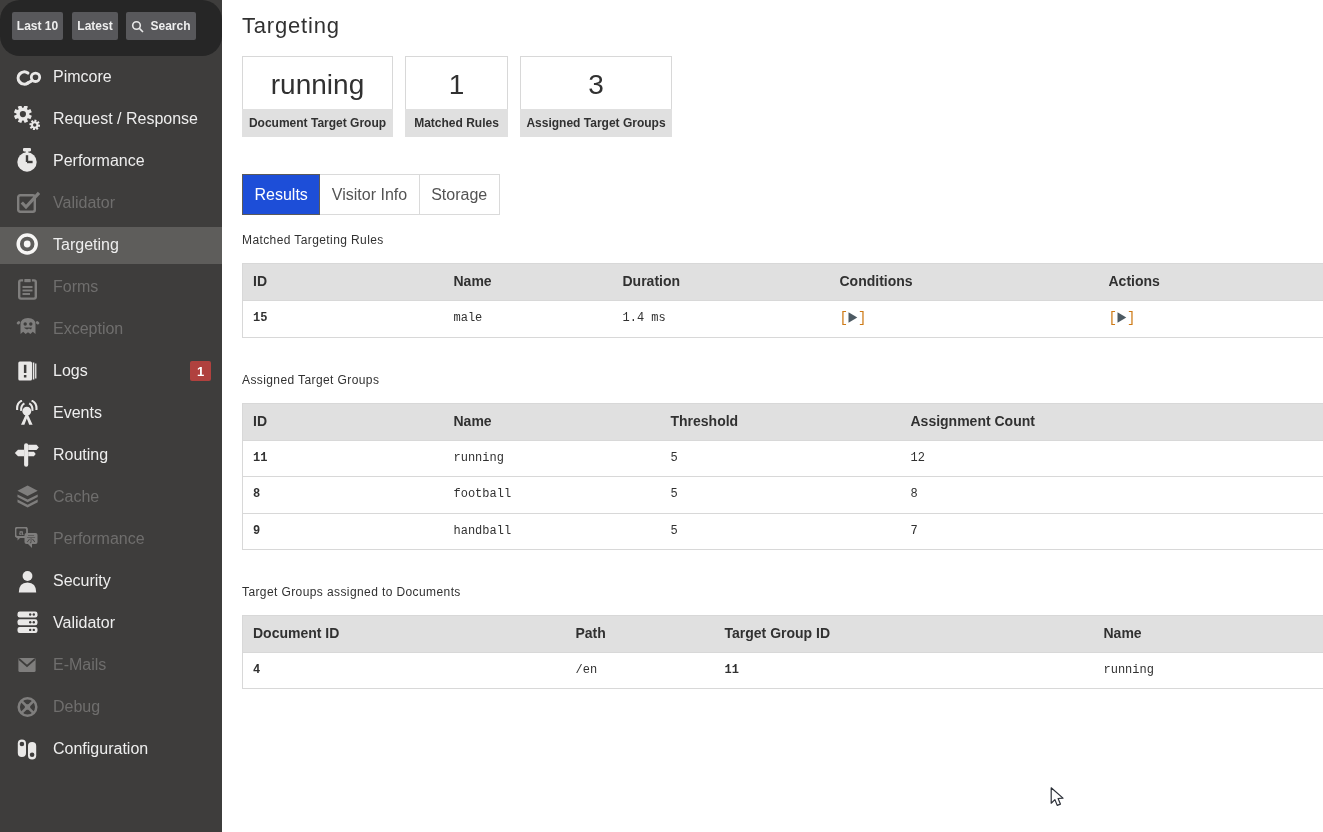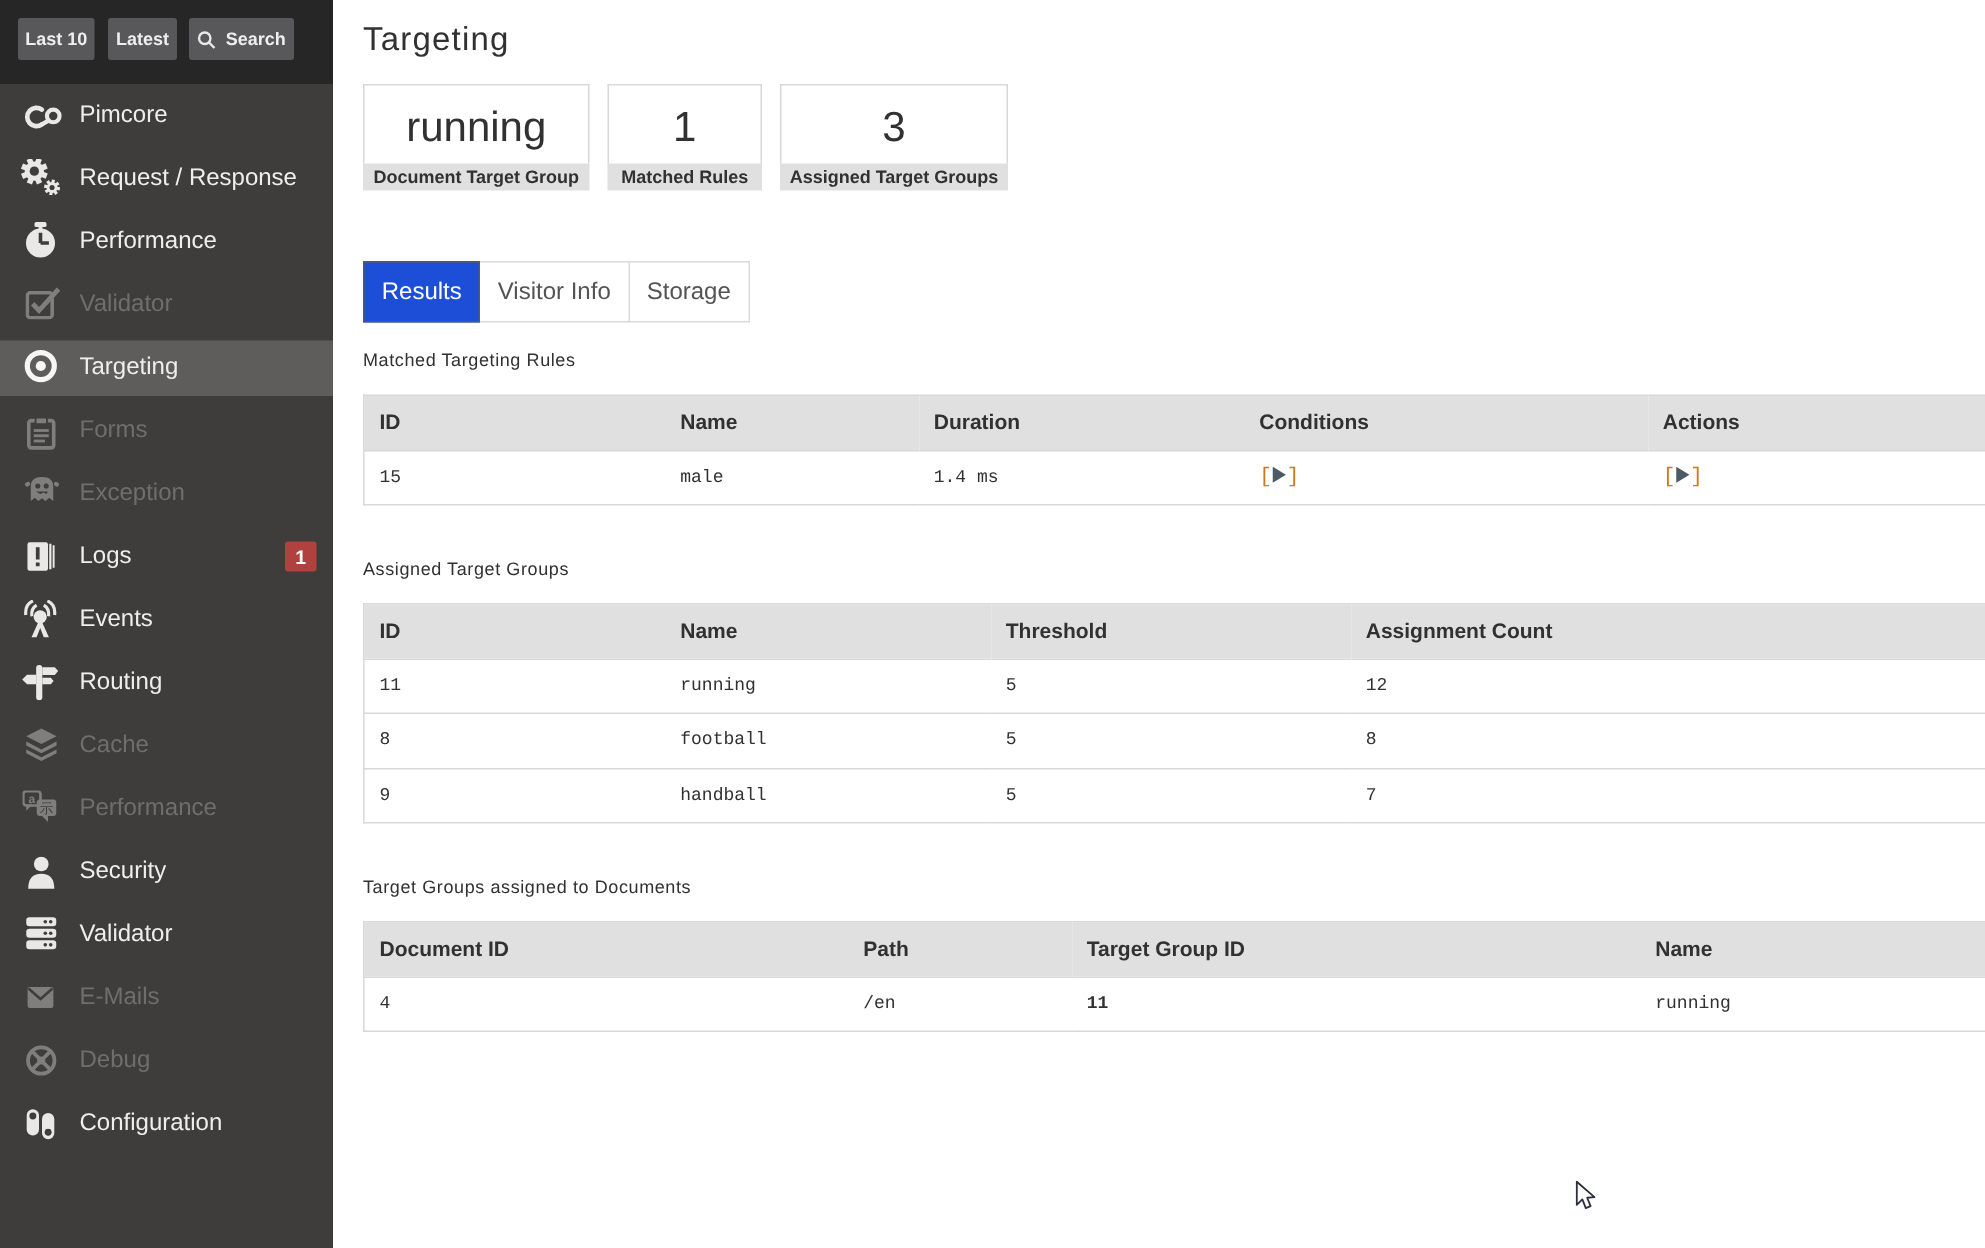--- a/index.html
+++ b/index.html
@@ -1,20 +1,20 @@
 <!DOCTYPE html>
 <html><head>
 <meta charset="utf-8">
 <style>
 * { margin:0; padding:0; box-sizing:border-box; }
 html,body { width:1323px; height:832px; overflow:hidden; background:#fff;
   font-family:"Liberation Sans", sans-serif; }
 
 #sidebar { position:absolute; left:0; top:0; width:222px; height:832px; background:#3e3d3c; }
-#topbar { position:absolute; left:0; top:0; width:222px; height:56px; background:#262626; }
+#topbar { position:absolute; left:0; top:0; width:222px; height:56px; background:#262626;border-radius:20px; }
 .tbtn { position:absolute; top:12px; height:28px; background:#58585b; color:#eee;
   font-size:12px; font-weight:bold; border-radius:2px; display:flex; align-items:center; justify-content:center; }
 #btn1 { left:12px; width:51px; }
 #btn2 { left:72px; width:46px; }
 #btn3 { left:126px; width:70px; }
 #menu { position:absolute; left:0; top:56px; width:222px; }
 .mi { position:relative; height:42px; display:flex; align-items:center; color:#eee; font-size:16px; }
 .mi .ic svg { display:block; }
 .mi .lbl { position:absolute; left:53px; top:50%; transform:translateY(-50%); white-space:nowrap; }
 .mi.dim { color:#6f6e6d; }
@@ -25,37 +25,37 @@
   display:flex; align-items:center; justify-content:center; }
 
 #content { position:absolute; left:222px; top:0; width:1101px; height:832px; background:#fff; }
 #content .inner { padding:0 21px 0 20px; }
 h2 { font-size:22px; font-weight:normal; color:#313131; margin:13px 0 0 0; letter-spacing:0.8px; }
 
 #metrics { margin-top:17px; height:78px; }
 .metric { float:left; margin-right:12px; }
 .metric .val { background:#fff; border:1px solid #d8d8d8; border-bottom:0; height:53px;
   display:flex; align-items:flex-start; justify-content:center; font-size:28px; color:#313131; padding:12px 4px 0 4px; }
-.metric .lab { background:#e0e0e0; height:18px; display:flex; align-items:center; justify-content:center;
+.metric .lab { background:#e0e0e0; height:28px; display:flex; align-items:center; justify-content:center;
   font-size:12px; font-weight:bold; color:#313131; padding:0 5px; white-space:nowrap; }
 
 #tabs { margin-top:40px; height:41px; }
 .tab { float:left; height:41px; padding:0 11.5px; display:flex; align-items:center; font-size:16px;
   color:#535353; background:#fff; border:1px solid #dadada; border-left:0; }
 .tab.first { border-left:1px solid #dadada; }
 .tab.active { background:#1d4ed8; color:#fff; border-color:#5b5a59; }
 h3 { font-size:12px; font-weight:normal; color:#313131; margin:18px 0 0 0; letter-spacing:0.4px; }
 table { border-collapse:collapse; width:1184px; margin-top:16px; table-layout:fixed; }
 th { background:#e0e0e0; text-align:left; font-size:14px; color:#313131; padding:9px 10px; line-height:17.5px;
   border:1px solid #d8d8d8; border-left:0; border-right:0; }
 th:first-child { border-left:1px solid #d8d8d8; }
 th:last-child { border-right:1px solid #d8d8d8; }
 td { font-family:"Liberation Mono", monospace; font-size:12px; color:#313131; padding:9px 10px; line-height:17.5px;
   border:1px solid #d8d8d8; border-left:0; border-right:0; background:#fff; }
-td:first-child { border-left:1px solid #d8d8d8; font-weight:normal; }
+td:first-child { border-left:1px solid #d8d8d8; font-weight:bold; }
 td:last-child { border-right:1px solid #d8d8d8; }
 .toggle { color:#4a545c; }
 .toggle .br { color:#ce7a16; font-size:14px; }
 
 #cursor { position:absolute; left:1050px; top:787px; }
 </style>
 </head>
 <body>
 <div id="sidebar">
   <div id="topbar">

